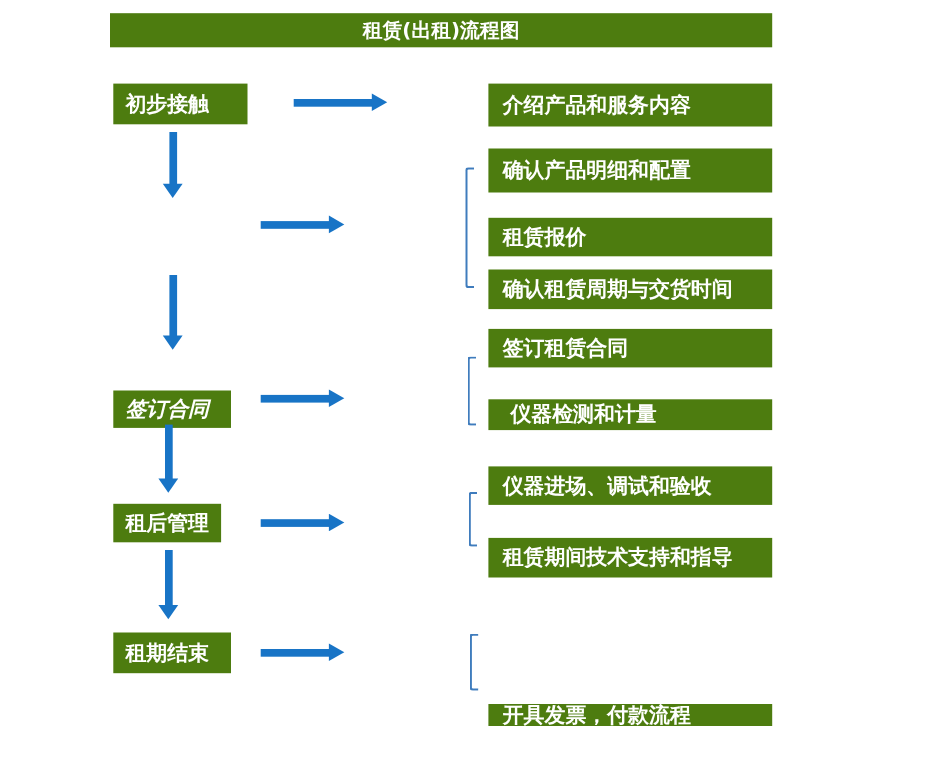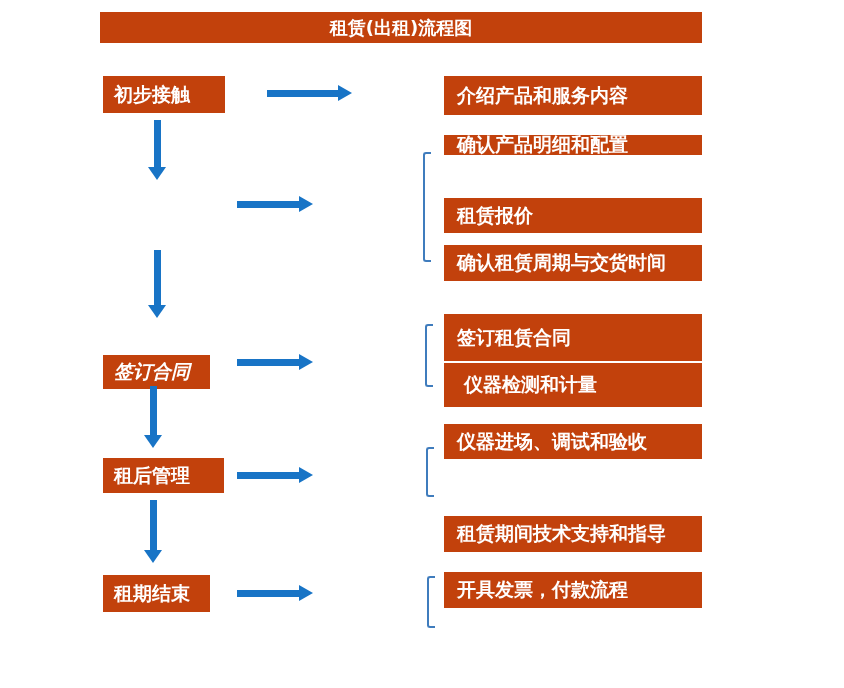--- a/index.html
+++ b/index.html
@@ -10,21 +10,21 @@
   }
   .canvas {
     position: relative;
     width: 844px;
     height: 688px;
     background: #ffffff;
     overflow: hidden;
   }
   .blue-box {
     position: absolute;
-    background: #c2410c;
+    background: #4d7c0f;
     color: #ffffff;
     font-weight: bold;
     font-size: 19px;
     display: flex;
     align-items: center;
     box-sizing: border-box;
     white-space: nowrap;
     overflow: hidden;
   }
   .title-bar {
@@ -77,21 +77,21 @@
 </style>
 </head>
 <body>
 
 <div class="canvas">
 
   <div class="blue-box title-bar">租赁(出租)流程图</div>
 
   <div class="blue-box step-box" style="top:76px;  width:122px; height:37px;">初步接触</div>
   <div class="blue-box step-box" style="top:355px; width:107px; height:34px;font-style:italic;">签订合同</div>
-  <div class="blue-box step-box" style="top:458px; width:121px; height:35px;">租后管理</div>
+  <div class="blue-box step-box" style="top:458px; width:98px; height:35px;">租后管理</div>
   <div class="blue-box step-box" style="top:575px; width:107px; height:37px;">租期结束</div>
 
   <div class="v-arrow" style="left:148px; top:120px; height:60px;">
     <div class="shaft" style="height:48px;"></div>
       <div class="head"></div>
   </div>
   <div class="v-arrow" style="left:148px; top:250px; height:68px;">
     <div class="shaft" style="height:56px;"></div>
       <div class="head"></div>
   </div>
@@ -125,25 +125,25 @@
       <div class="head"></div>
   </div>
 
   <div class="bracket" style="left:423px; top:152px; height:110px;"></div>
   <div class="bracket" style="left:425px; top:324px; height:63px;"></div>
   <div class="bracket" style="left:426px; top:447px; height:50px;"></div>
   <div class="bracket" style="left:427px; top:576px; height:52px;"></div>
 
   <div class="blue-box out-box" style="top:76px;  height:39px;">介绍产品和服务内容</div>
 
-  <div class="blue-box out-box" style="top:135px; height:20px;">确认产品明细和配置</div>
+  <div class="blue-box out-box" style="top:135px; height:40px;">确认产品明细和配置</div>
   <div class="blue-box out-box" style="top:198px; height:35px;">租赁报价</div>
   <div class="blue-box out-box" style="top:245px; height:36px;">确认租赁周期与交货时间</div>
 
-  <div class="blue-box out-box" style="top:314px; height:47px;">签订租赁合同</div>
-  <div class="blue-box out-box" style="top:363px; height:44px;padding-left:20px;">仪器检测和计量</div>
+  <div class="blue-box out-box" style="top:299px; height:35px;">签订租赁合同</div>
+  <div class="blue-box out-box" style="top:363px; height:28px;padding-left:20px;">仪器检测和计量</div>
 
   <div class="blue-box out-box" style="top:424px; height:35px;">仪器进场、调试和验收</div>
-  <div class="blue-box out-box" style="top:516px; height:36px;">租赁期间技术支持和指导</div>
+  <div class="blue-box out-box" style="top:489px; height:36px;">租赁期间技术支持和指导</div>
 
-  <div class="blue-box out-box" style="top:572px; height:36px;">开具发票，付款流程</div>
+  <div class="blue-box out-box" style="top:640px; height:20px;">开具发票，付款流程</div>
 
 </div>
 
 </body></html>

